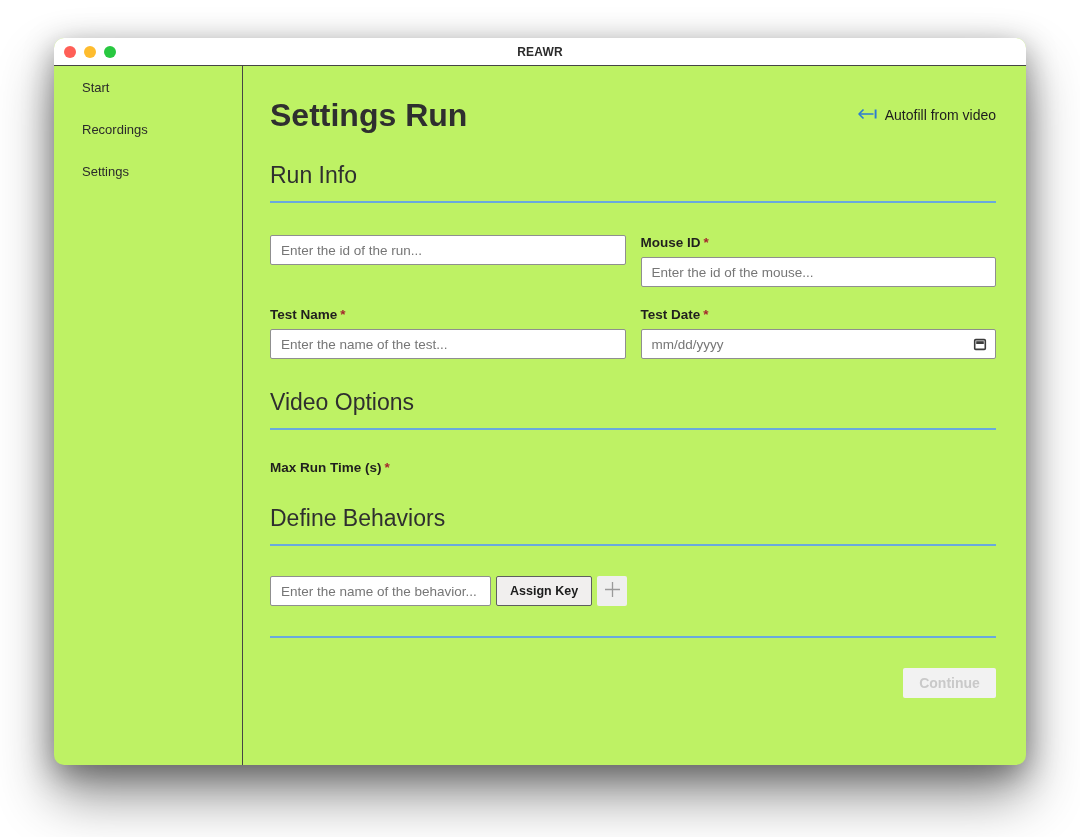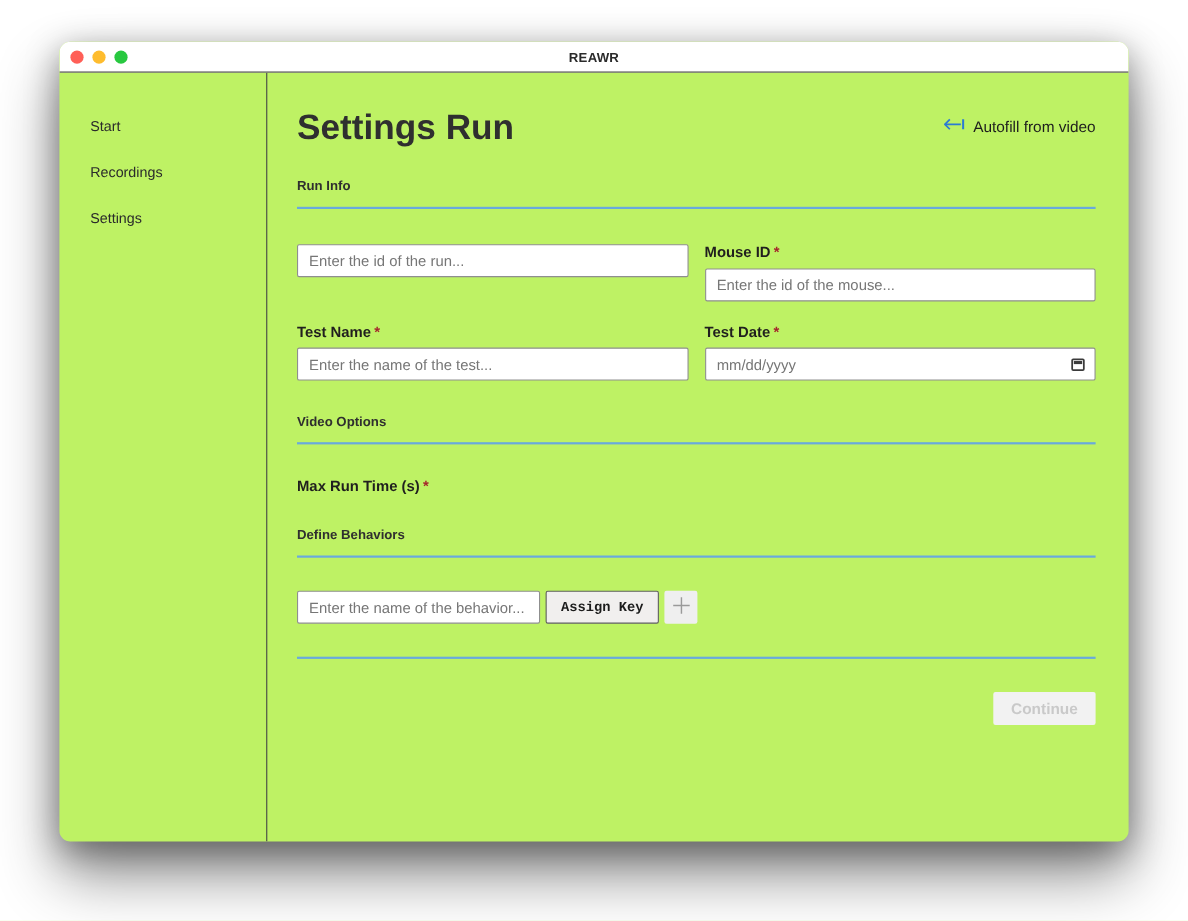--- a/index.html
+++ b/index.html
@@ -27,33 +27,33 @@
     position:absolute; left:0; right:0; text-align:center;
     font-size:12px; font-weight:bold; color:#2b2b2b; letter-spacing:.2px;
   }
 
   
   .window-body{ flex:1; display:flex; min-height:0; }
   .sidebar{
     width:189px; flex:0 0 189px; border-right:1.5px solid #454545; padding-top:14px;
   }
   .sidebar-item{
-    height:42px; padding-left:28px; display:flex; align-items:flex-end;
+    height:42px; padding-left:28px; display:flex; align-items:flex-start;
     font-size:13px; color:#2b2b2b; cursor:default;
   }
   .main{
     flex:1; padding:30px 30px 0 27px; overflow:hidden;
   }
 
   .page-header{ display:flex; align-items:center; justify-content:space-between; }
   .page-title{ font-size:32px; font-weight:600; color:#2f2f2f; line-height:1.2; }
   .autofill{ display:flex; align-items:center; gap:8px; cursor:pointer; }
   .autofill-label{ font-size:14px; color:#1d1d1d; }
 
-  .section-heading{ font-size:12px; font-weight:700; color:#2f2f2f; }
+  .section-heading{ font-size:23px; font-weight:400; color:#2f2f2f; }
   .rule{ border:0; border-top:2px solid #69a9dd; margin-top:12px; }
 
   .mt28{ margin-top:28px; }
   .mt30{ margin-top:30px; }
 
   .form-grid{
     margin-top:32px; display:grid; grid-template-columns:1fr 1fr;
     column-gap:15px; row-gap:20px;
   }
   .field label{
@@ -69,21 +69,21 @@
   .half{ width:calc(50% - 7.5px); }
 
   .date-wrap{ position:relative; }
   .date-wrap .txt-input{ padding-right:32px; }
   .cal-icon{ position:absolute; right:9px; top:8px; pointer-events:none; }
 
   .behavior-row{ margin-top:30px; display:flex; align-items:center; gap:5px; }
   .behavior-row .txt-input{ width:221px; }
   .assign-key-btn{
     height:30px; padding:0 13px; background:#f1efee; border:1.5px solid #5f5f5f;
-    border-radius:2px; font-family:Liberation Mono, monospace; font-weight:bold;
+    border-radius:2px; font-family:Liberation Sans, sans-serif; font-weight:bold;
     font-size:12.5px; color:#1c1c1c; cursor:pointer;
   }
   .plus-btn{
     width:30px; height:30px; background:#efefef; border:none; border-radius:2px;
     display:flex; align-items:center; justify-content:center; cursor:pointer;
   }
 
   .footer-row{ margin-top:30px; display:flex; justify-content:flex-end; }
   .continue-btn{
     min-width:93px; height:30px; background:#f2f2f2; color:#c9c9c9;

